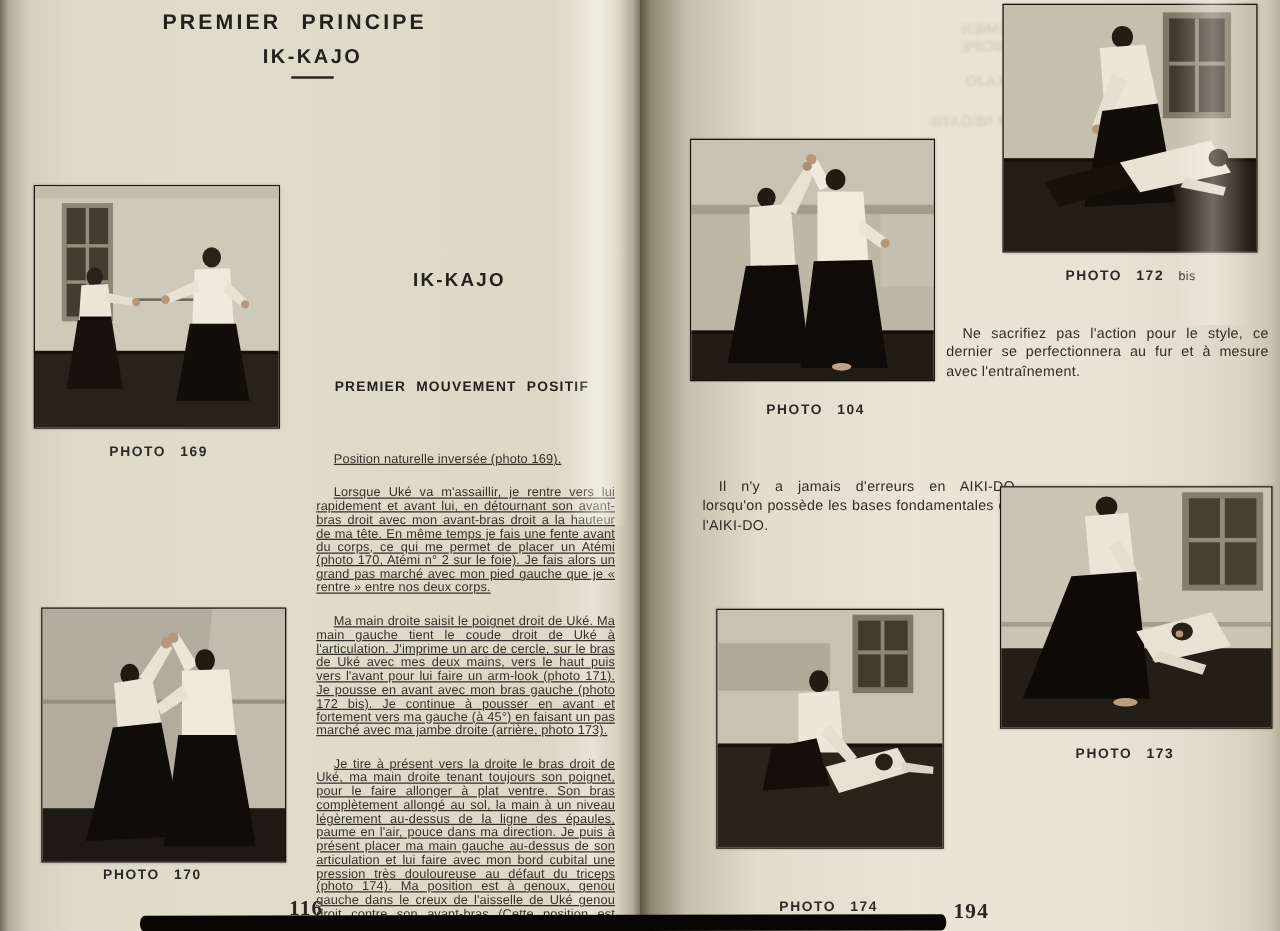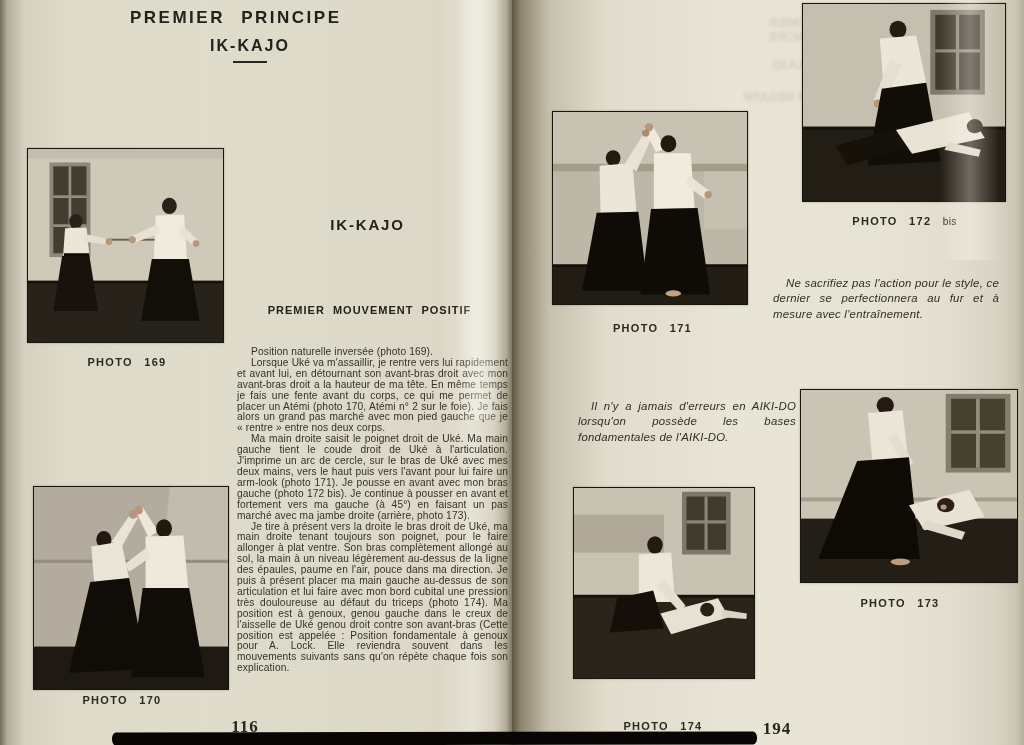--- a/index.html
+++ b/index.html
@@ -17,30 +17,30 @@
   .abs{position:absolute;}
   .heading{font-weight:bold;color:#23211c;}
   .h-title{font-size:17px;letter-spacing:2.5px;word-spacing:9px;text-align:left;}
   .h-chapter{font-size:16px;letter-spacing:2px;text-align:center;}
   .rule{background:#2a2722;}
   .h-series{font-size:12.5px;letter-spacing:1.1px;word-spacing:4px;}
   .h-mid{font-size:15px;letter-spacing:1.8px;text-align:center;}
   .h-movement{font-size:11px;letter-spacing:1px;word-spacing:4px;text-align:center;}
   .bodycol{width:271px;text-align:justify;font-size:10.2px;line-height:10.9px;
            letter-spacing:.12px;color:#33302a;}
-  .bodycol p{margin:0;text-indent:14px;}
+  .bodycol p{margin:16px;text-indent:14px;text-decoration:underline;}
   .photo{position:absolute;border:1px solid #181510;background:#b9b3a3;
          box-shadow:0 0 2px rgba(60,50,30,.35);}
   .photo svg{display:block;width:100%;height:100%;}
   .caption{position:absolute;font-weight:bold;font-size:11px;letter-spacing:1.3px;
            word-spacing:7px;color:#2b2925;text-align:center;}
   .caption .suffix{font-weight:normal;font-size:10px;letter-spacing:.4px;word-spacing:1px;}
   .note{position:absolute;text-align:justify;font-size:11.4px;line-height:15.4px;
         letter-spacing:.25px;color:#2f2c26;}
-  .note p{margin:16px;text-indent:13px;font-style:italic;}
+  .note p{margin:0;text-indent:13px;}
   .pageno{position:absolute;font-family:"Liberation Serif",serif;font-weight:bold;
           font-size:17px;letter-spacing:1px;color:#2a2620;text-align:center;width:50px;}
   .ghost{position:absolute;transform:scaleX(-1) rotate(1deg);filter:blur(1.4px);
          opacity:.32;color:#a89e83;font-weight:bold;text-align:center;width:110px;}
   .ghost div{margin-bottom:14px;}
   .strip{position:absolute;left:112px;top:732px;width:645px;height:13px;
          background:#070605;border-radius:4px/6px;transform:rotate(-.1deg);}
   .gutter-sheen{position:absolute;left:455px;top:0;width:48px;height:420px;
          background:linear-gradient(90deg,rgba(255,253,245,0) 0%,rgba(255,253,245,.45) 55%,rgba(255,253,245,0) 100%);
          pointer-events:none;}
@@ -172,21 +172,21 @@
         <circle cx="49.5" cy="8" r="2.2" fill="#b5977c"></circle>
         <circle cx="47.8" cy="11" r="1.9" fill="#a98c72"></circle>
         <ellipse cx="59.5" cy="16.5" rx="4.1" ry="4.4" fill="#241a11"></ellipse>
         <polygon points="52,21.5 71,21.5 73,50 52,50.5" fill="#f0ebdd"></polygon>
         <polygon points="70,33 80.5,41 78,45 68.5,38" fill="#e9e4d6"></polygon>
         <circle cx="80" cy="43" r="1.9" fill="#b5977c"></circle>
         <polygon points="50.5,50.5 74.5,50 81,95 45,95" fill="#0f0b06"></polygon>
         <ellipse cx="62" cy="94.5" rx="4" ry="1.6" fill="#c2a285"></ellipse>
       </svg>
     </div>
-    <div class="caption" style="left:73px;top:322px;width:135px;">PHOTO 171</div>
+    <div class="caption" style="left:73px;top:322px;width:135px;">PHOTO 104</div>
 
     <div class="note" style="left:245px;top:260px;width:258px;">
       <p>Ne sacrifiez pas l'action pour le style, ce dernier se perfectionnera au fur et à mesure avec l'entraînement.</p>
     </div>
 
     <div class="note" style="left:50px;top:383px;width:250px;">
       <p>Il n'y a jamais d'erreurs en AIKI-DO lorsqu'on possède les bases fondamentales de l'AIKI-DO.</p>
     </div>
 
     <div class="photo" style="left:288px;top:389px;width:216px;height:192px;">

